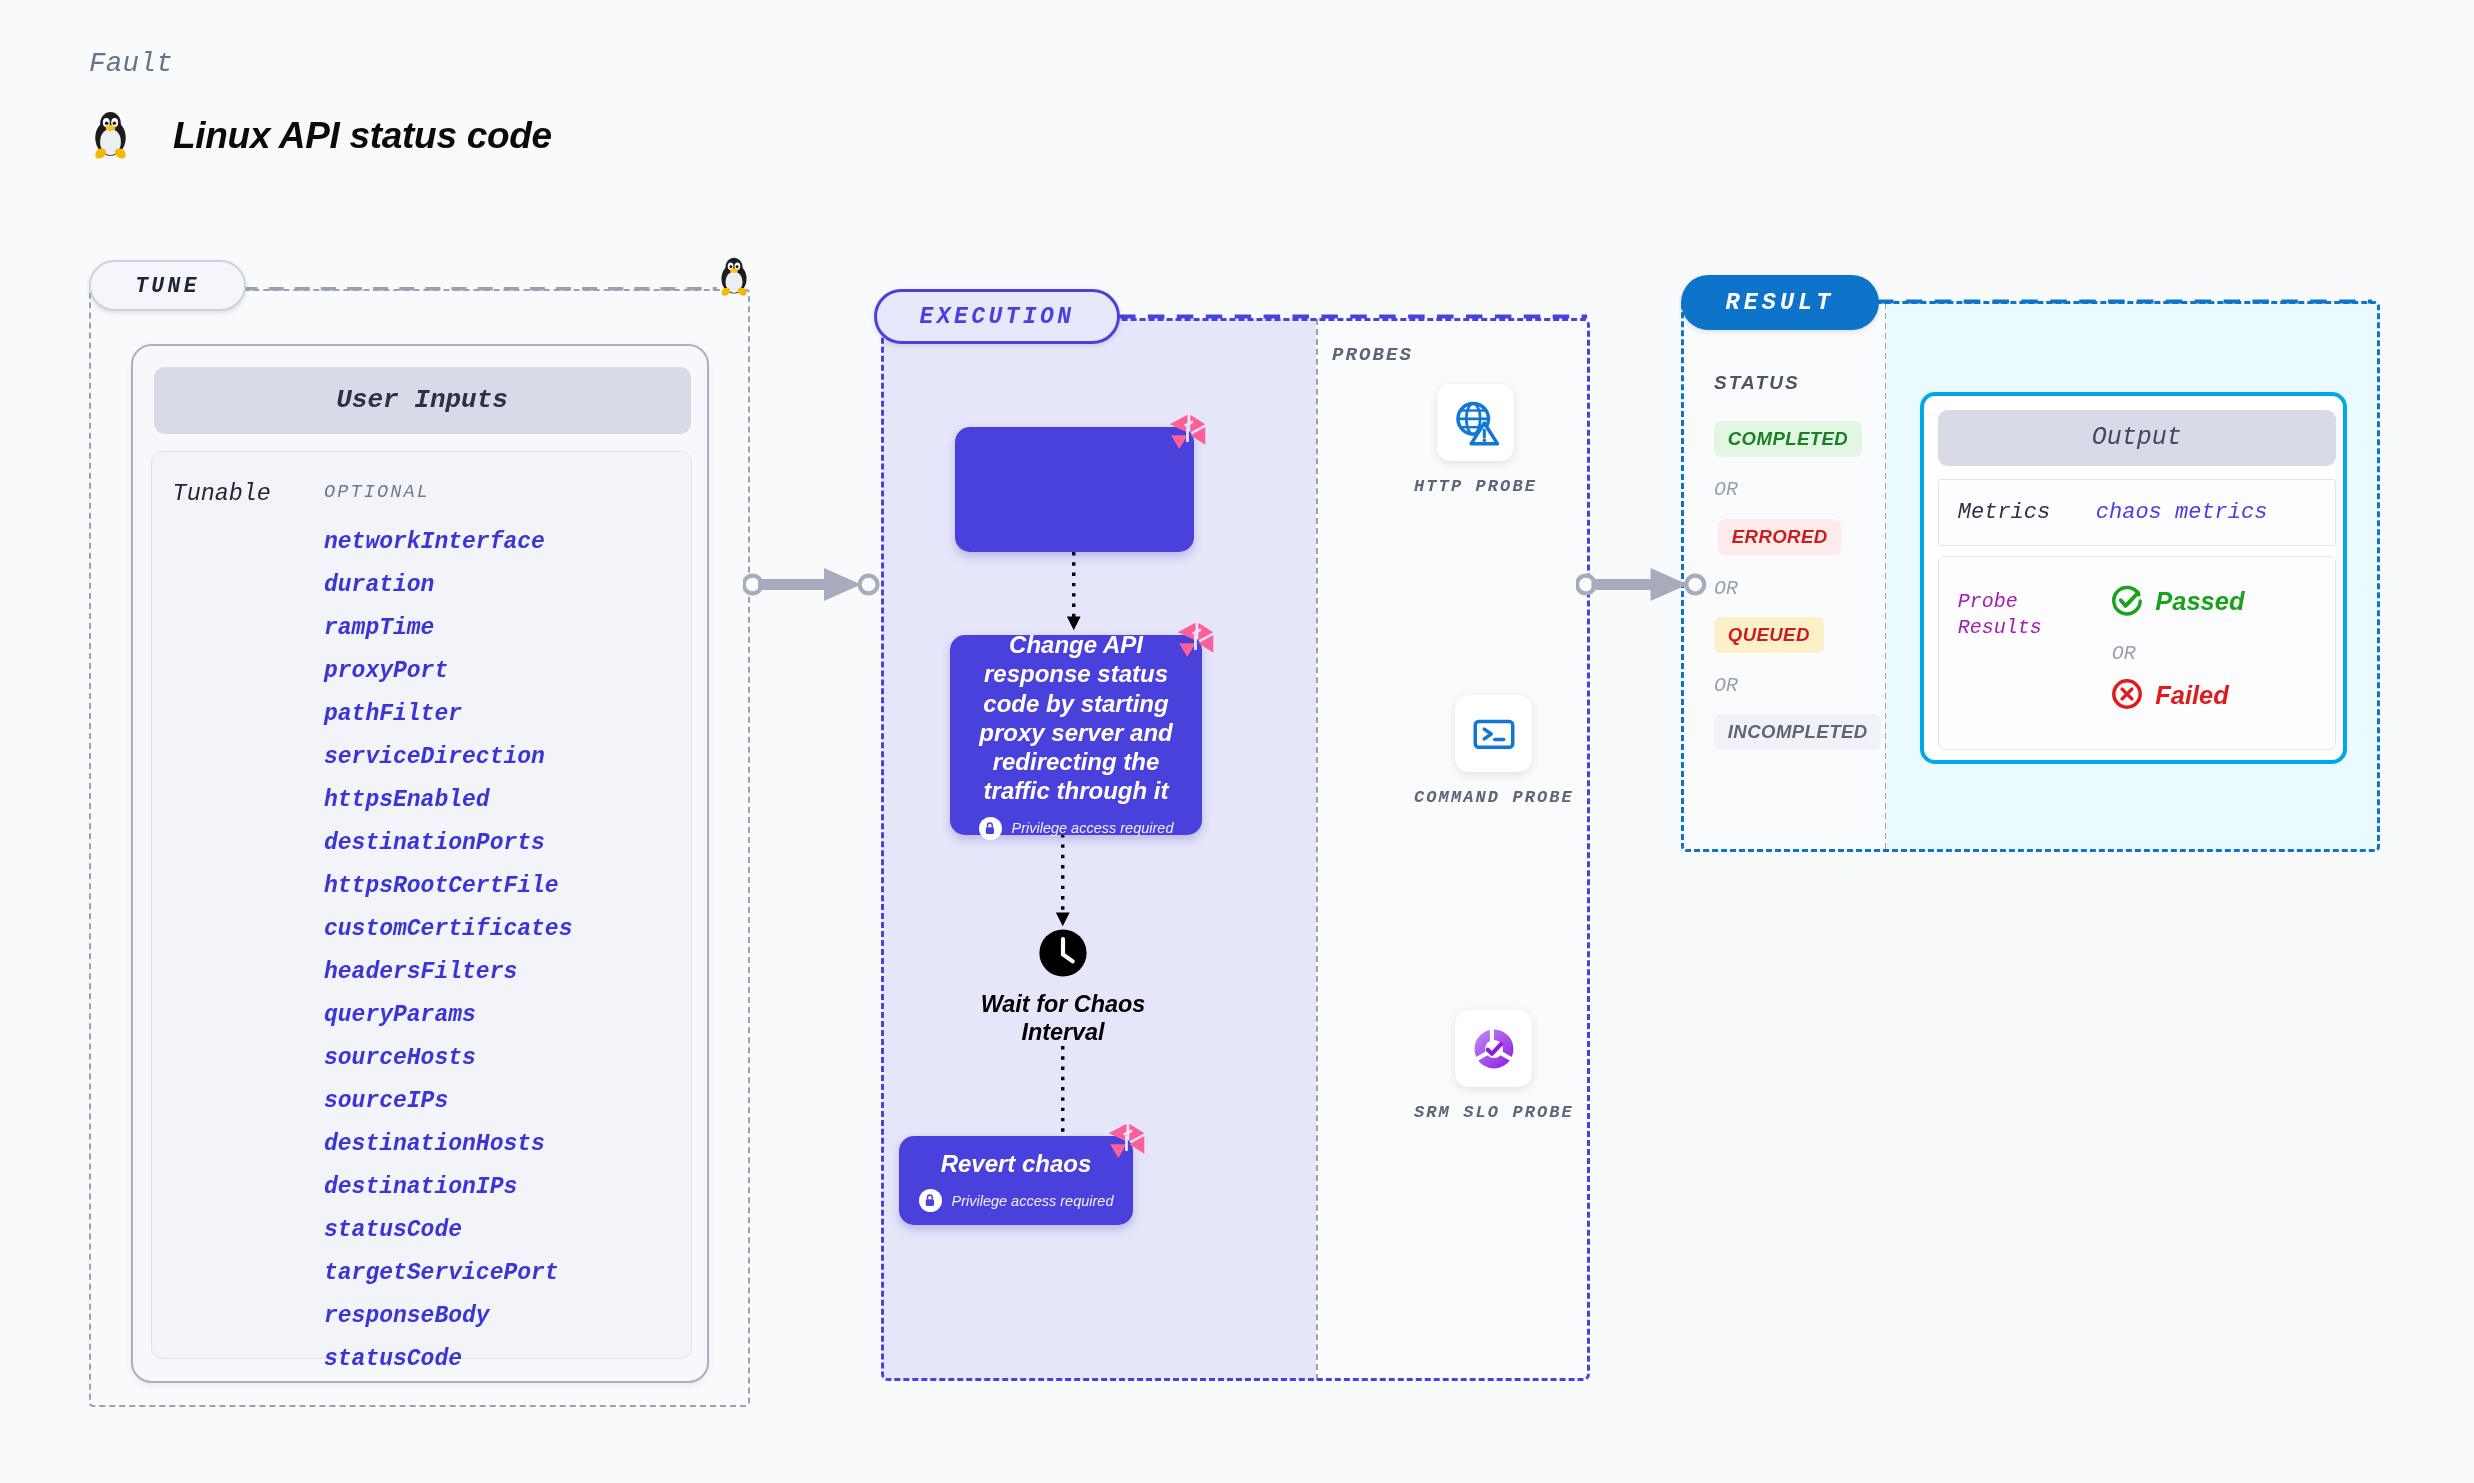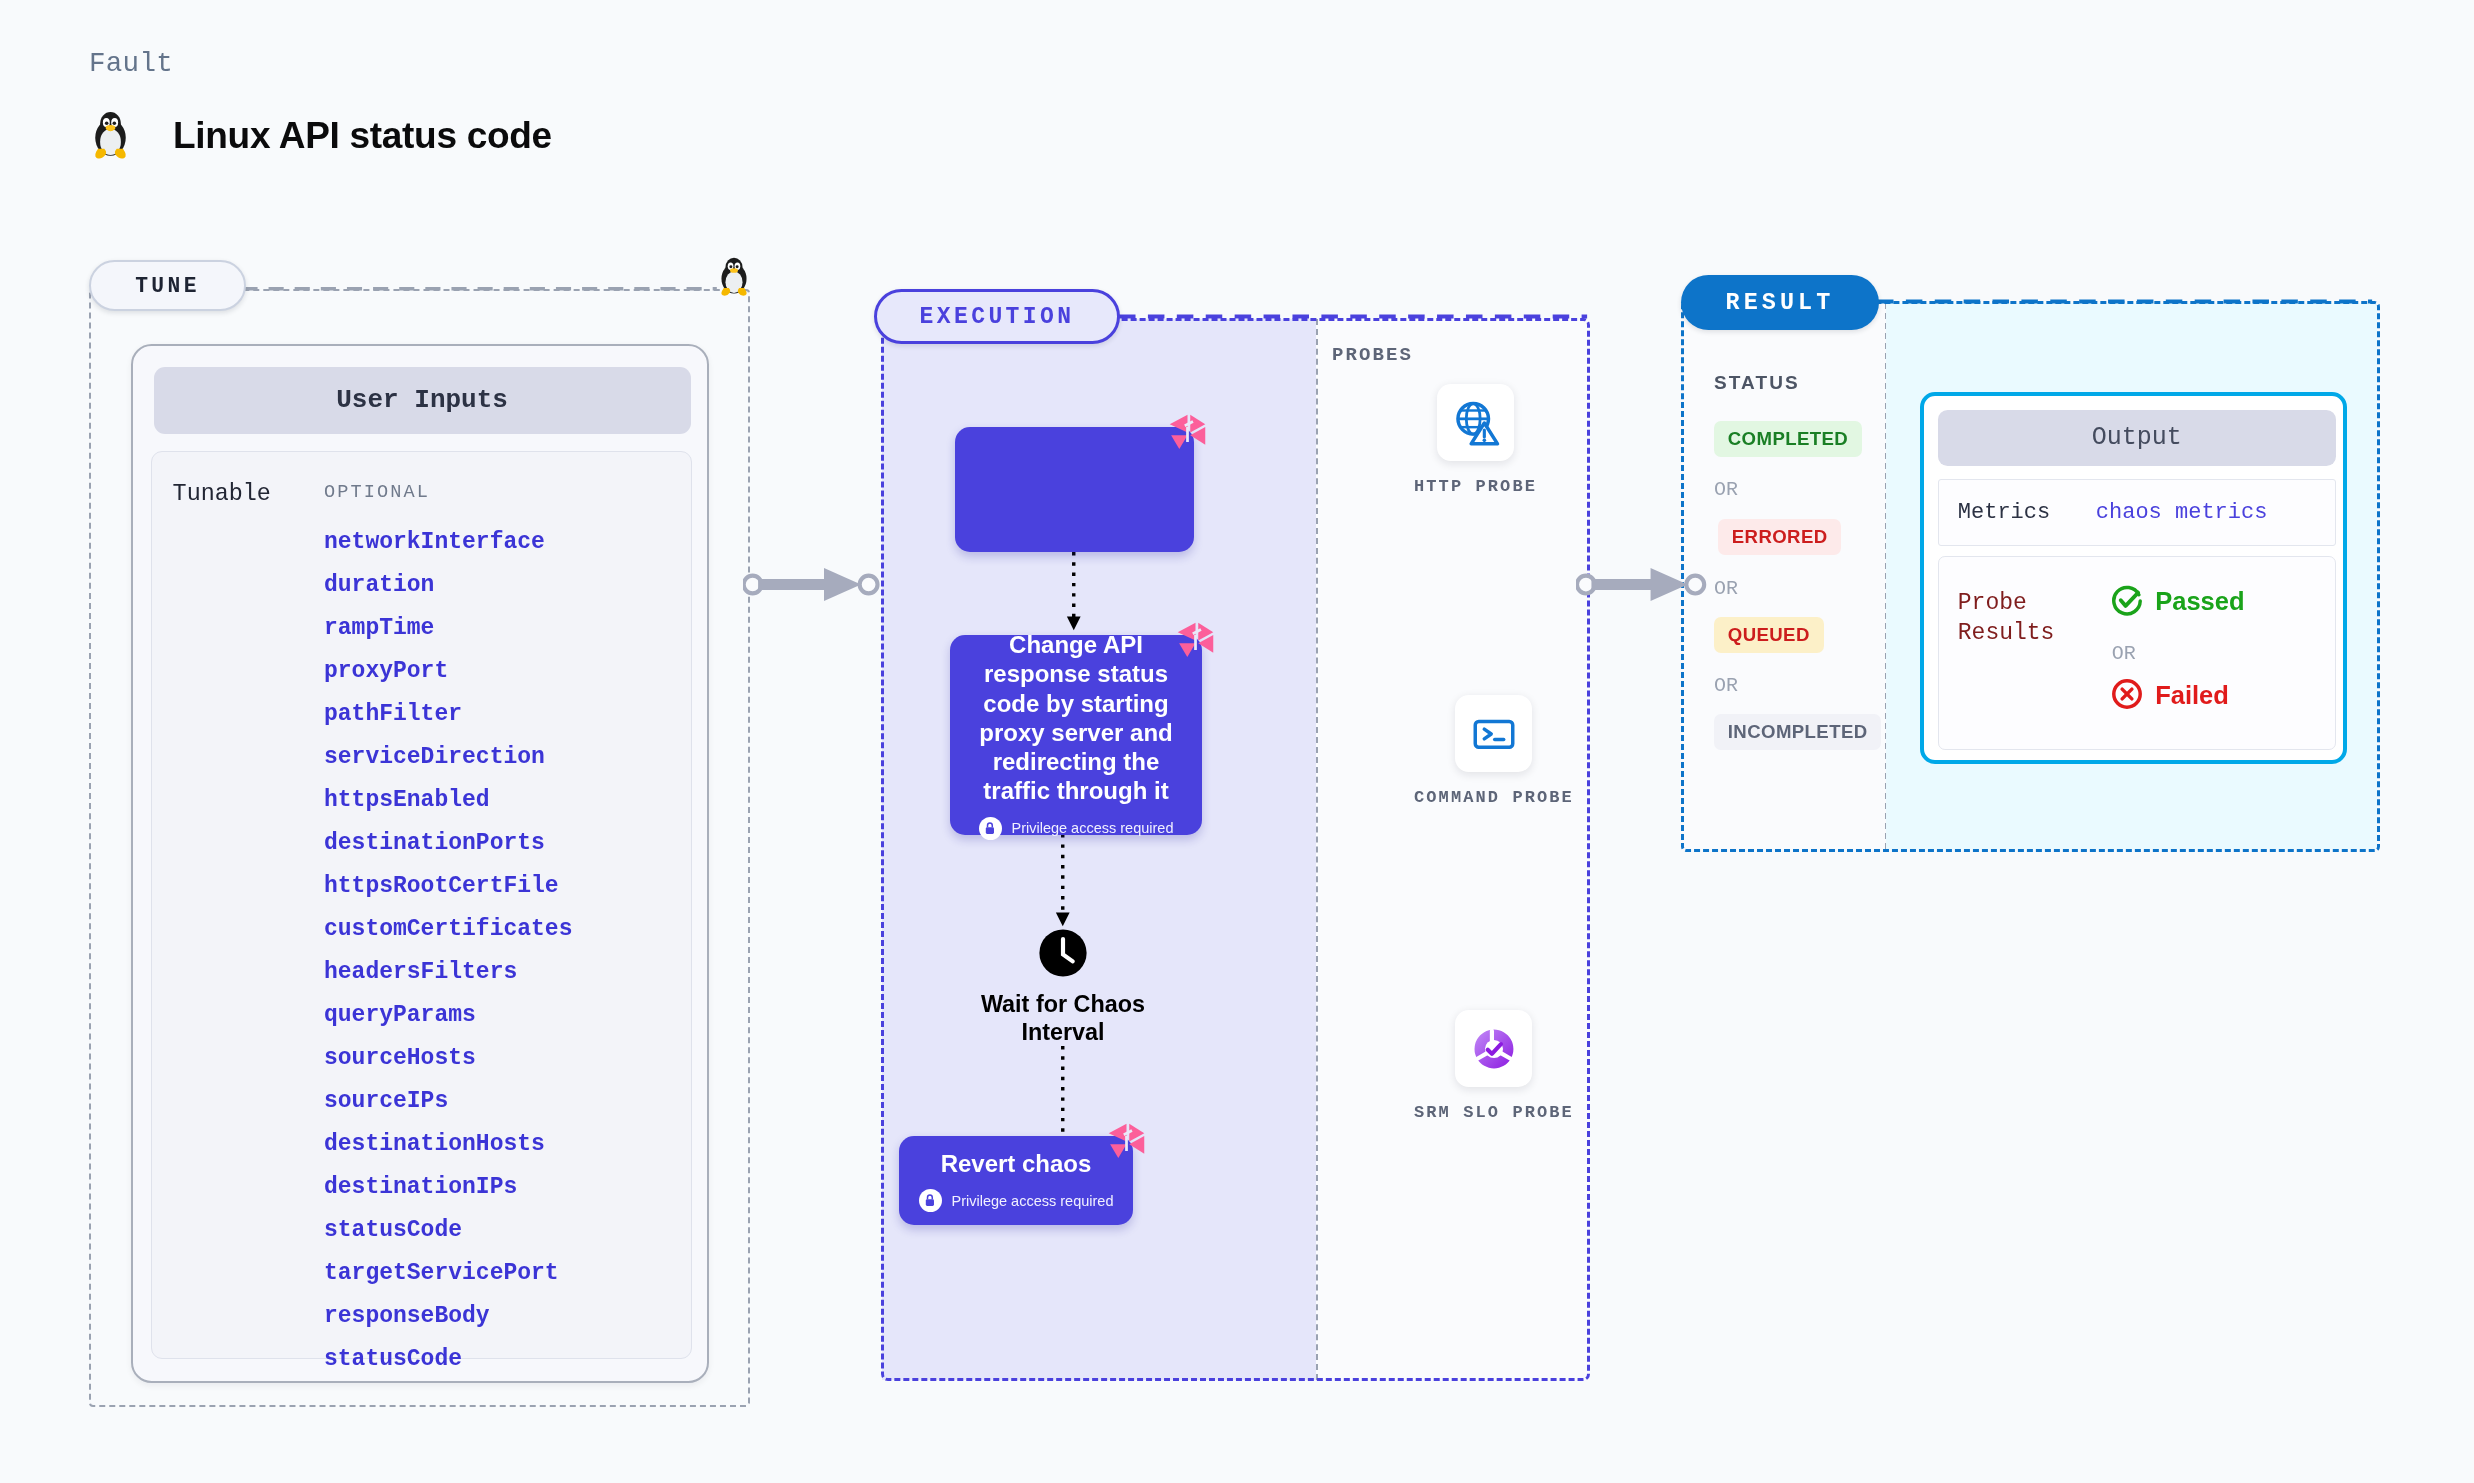--- a/index.html
+++ b/index.html
@@ -2,21 +2,21 @@
 <html style="font-size:11px"><head>
 <meta charset="utf-8">
 <style>
   * { box-sizing: border-box; margin: 0; padding: 0; }
   html, body {
     width: 2475px; height: 1483px;
     background: #f8fafc;
     font-family: "Liberation Sans", sans-serif;
     overflow: hidden;
   }
-  #root { position: relative; width: 2475px; height: 1483px; }
+  #root { position: relative; width: 2475px; height: 1483px; font-style: italic; }
 
   
   .fault-label {
     position: absolute; left: 89px; top: 48px;
     font-family: "Liberation Mono", monospace;
     font-size: 27.5px; color: #64748b; letter-spacing: 0.3px;
   }
   .title-row { position: absolute; left: 89px; top: 110px; display: flex; align-items: center; gap: 41px; }
   .title-text { font-size: 37px; font-weight: bold; color: #0b0b0c; letter-spacing: -0.3px; }
 
@@ -179,21 +179,21 @@
     margin-left: 19px; width: 138px;
     font-family: "Liberation Mono", monospace; font-size: 22px; color: #2c3244;
   }
   .metrics-val { font-family: "Liberation Mono", monospace; font-size: 22px; color: #4a41dd; }
   .probe-res-row {
     position: absolute; left: 13.8px; top: 160px; width: 398px; height: 194px;
     border: 1.4px solid #e3e6ee; border-radius: 6.9px; background: #fdfdff;
   }
   .probe-res-key {
     position: absolute; left: 19px; top: 32px; width: 131px;
-    font-family: "Liberation Mono", monospace; font-size: 23px; color: #7f1d1d; line-height: 1.3;
+    font-family: "Liberation Mono", monospace; font-size: 20px; color: #a21caf; line-height: 1.3;
   }
   .verdict { position: absolute; display: flex; align-items: center; gap: 12.4px; }
   .verdict-text { font-size: 25.5px; font-weight: bold; }
 
   .connector { position: absolute; z-index: 5; }
 </style>
 </head>
 <body>
 
 <div id="root">

